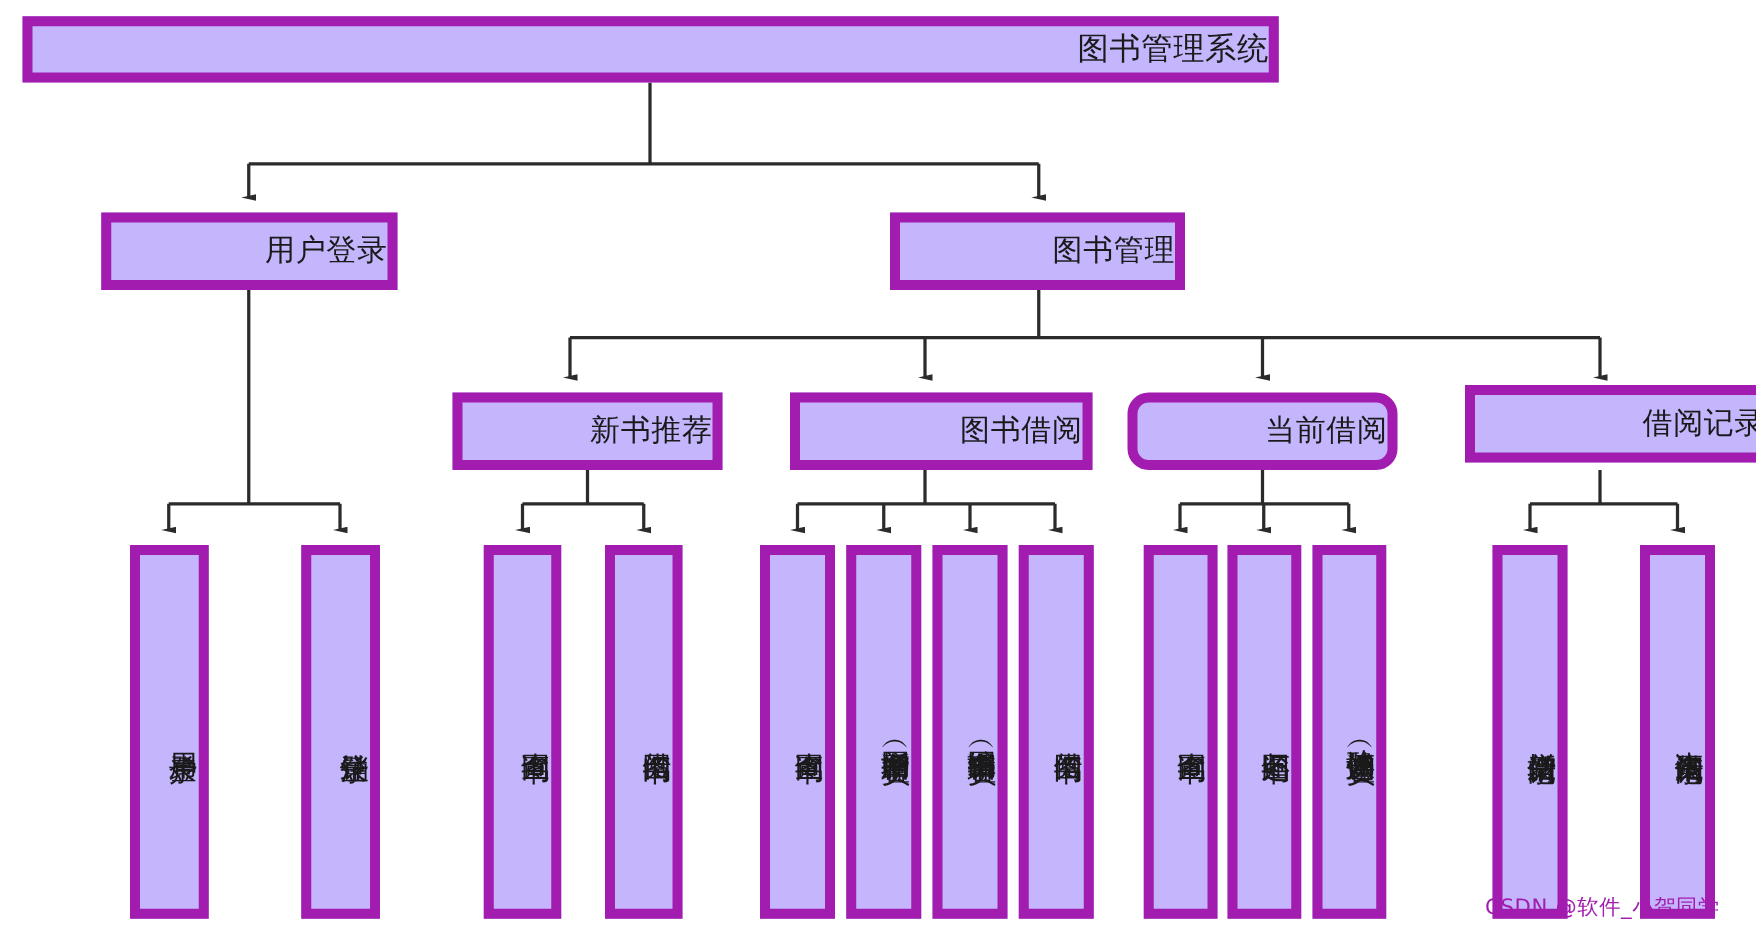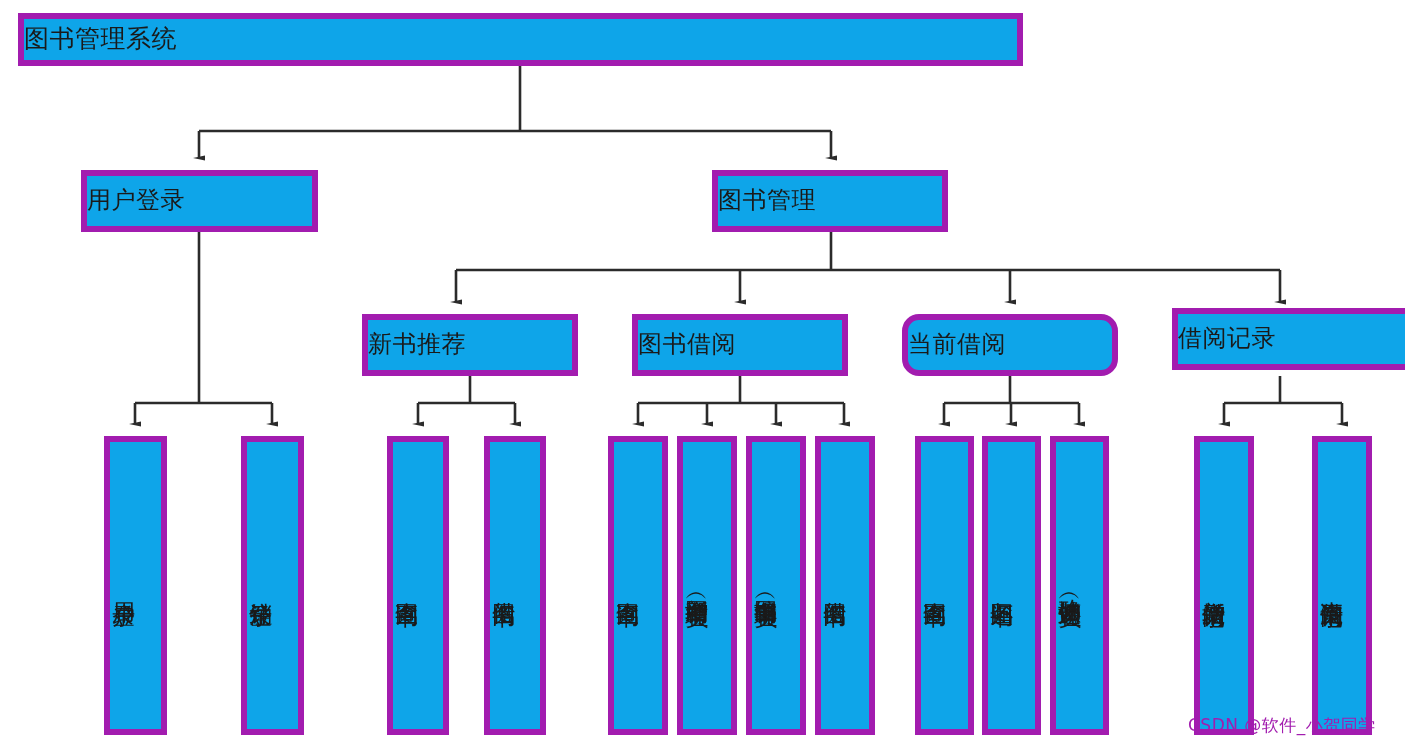--- a/index.html
+++ b/index.html
@@ -22,25 +22,25 @@
     position: absolute;
     left: 0;
     top: 0;
     width: 1405px;
     height: 747px;
     pointer-events: none;
   }
   .node {
     position: absolute;
     box-sizing: border-box;
-    background: #0ea5e9;
-    border: 6px solid #a21caf;
+    background: #c4b5fd;
+    border: 8px solid #a21caf;
     display: flex;
     align-items: center;
-    justify-content: flex-start;
+    justify-content: flex-end;
     color: #1a1a1a;
     z-index: 2;
   }
   .node .lbl {
     display: block;
     line-height: 1.22;
     text-align: center;
     white-space: nowrap;
   }
   
@@ -139,21 +139,21 @@
   </div>
 
   <div class="node h" style="left:362px; top:314px; width:216px; height:62px;">
     <span class="lbl">新书推荐</span>
   </div>
 
   <div class="node h" style="left:712px; top:170px; width:236px; height:62px;">
     <span class="lbl">图书管理</span>
   </div>
 
-  <div class="node h" style="left:632px; top:314px; width:216px; height:62px;">
+  <div class="node h" style="left:632px; top:314px; width:242px; height:62px;">
     <span class="lbl">图书借阅</span>
   </div>
 
   <div class="node h" style="left:902px; top:314px; width:216px; height:62px;border-radius:17px;">
     <span class="lbl">当前借阅</span>
   </div>
 
   <div class="node h" style="left:1172px; top:308px; width:248px; height:62px;">
     <span class="lbl">借阅记录</span>
   </div>

